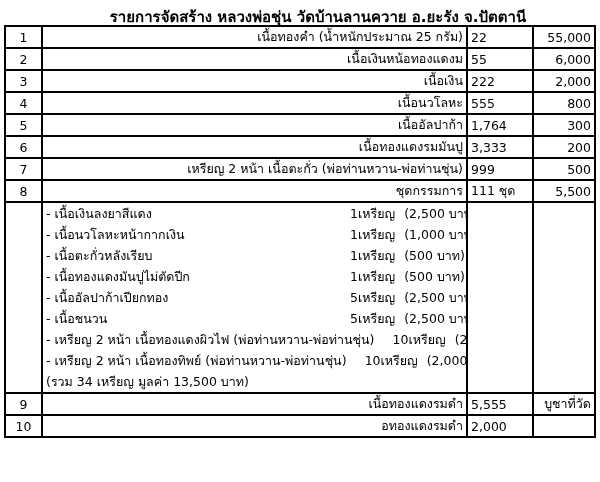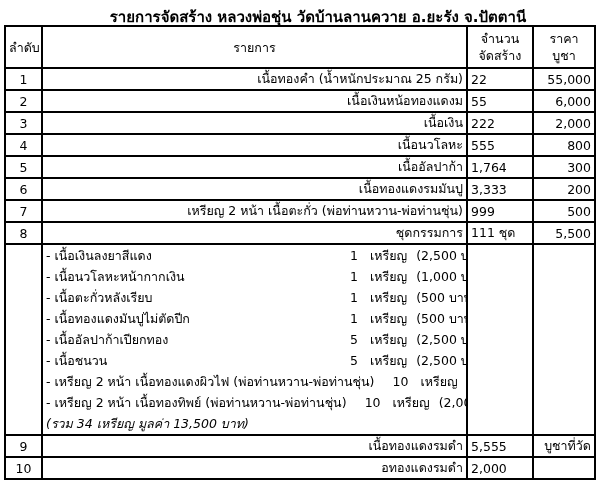--- a/index.html
+++ b/index.html
@@ -40,51 +40,39 @@
   tr.hdr th { text-align: center; vertical-align: middle; height: 42px; line-height: 17px; font-size: 12.5px; }
   tr.row { height: 22px; }
   td.no    { text-align: center; }
   td.item  { text-align: right; padding-left: 5px; }
   td.qty   { text-align: left; }
   td.price { text-align: right; }
   td.subblock { vertical-align: top; padding: 2px 3px 2px 5px; }
   .subrow { display: flex; align-items: flex-start; height: 21px; line-height: 21px; }
   .sublabel { flex: 0 0 auto; min-width: 278px; }
   .subqty { flex: 0 0 auto; width: 34px; text-align: right; }
-  .subunit { flex: 0 0 auto; margin-left: 12px; }
+  .subunit { flex: 0 0 auto; margin-left: 0; }
   .subprice { flex: 0 0 auto; margin-left: 9px; }
-  .subtotal { height: 21px; line-height: 21px; font-style: italic; }
+  .subtotal { height: 21px; line-height: 21px; }
 </style>
 </head>
 <body>
 
 <div class="page">
   <div class="title">รายการจัดสร้าง หลวงพ่อชุ่น วัดบ้านลานควาย อ.ยะรัง จ.ปัตตานี</div>
 
   <table class="main">
     <colgroup>
       <col class="c-no">
         <col class="c-item">
         <col class="c-qty">
         <col class="c-price">
     </colgroup>
 
     <tbody>
-        <tr class="hdr">
-      <th><span>ลำดับ</span></th>
-      <th><span>รายการ</span></th>
-      <th>
-        <div>จำนวน</div>
-        <div>จัดสร้าง</div>
-      </th>
-      <th>
-        <div>ราคา</div>
-        <div>บูชา</div>
-      </th>
-    </tr>
 
     <tr class="row">
       <td class="no">1</td>
       <td class="item">เนื้อทองคำ (น้ำหนักประมาณ 25 กรัม)</td>
       <td class="qty">22</td>
       <td class="price">55,000</td>
     </tr>
     <tr class="row">
       <td class="no">2</td>
       <td class="item">เนื้อเงินหน้อทองแดงม</td>

